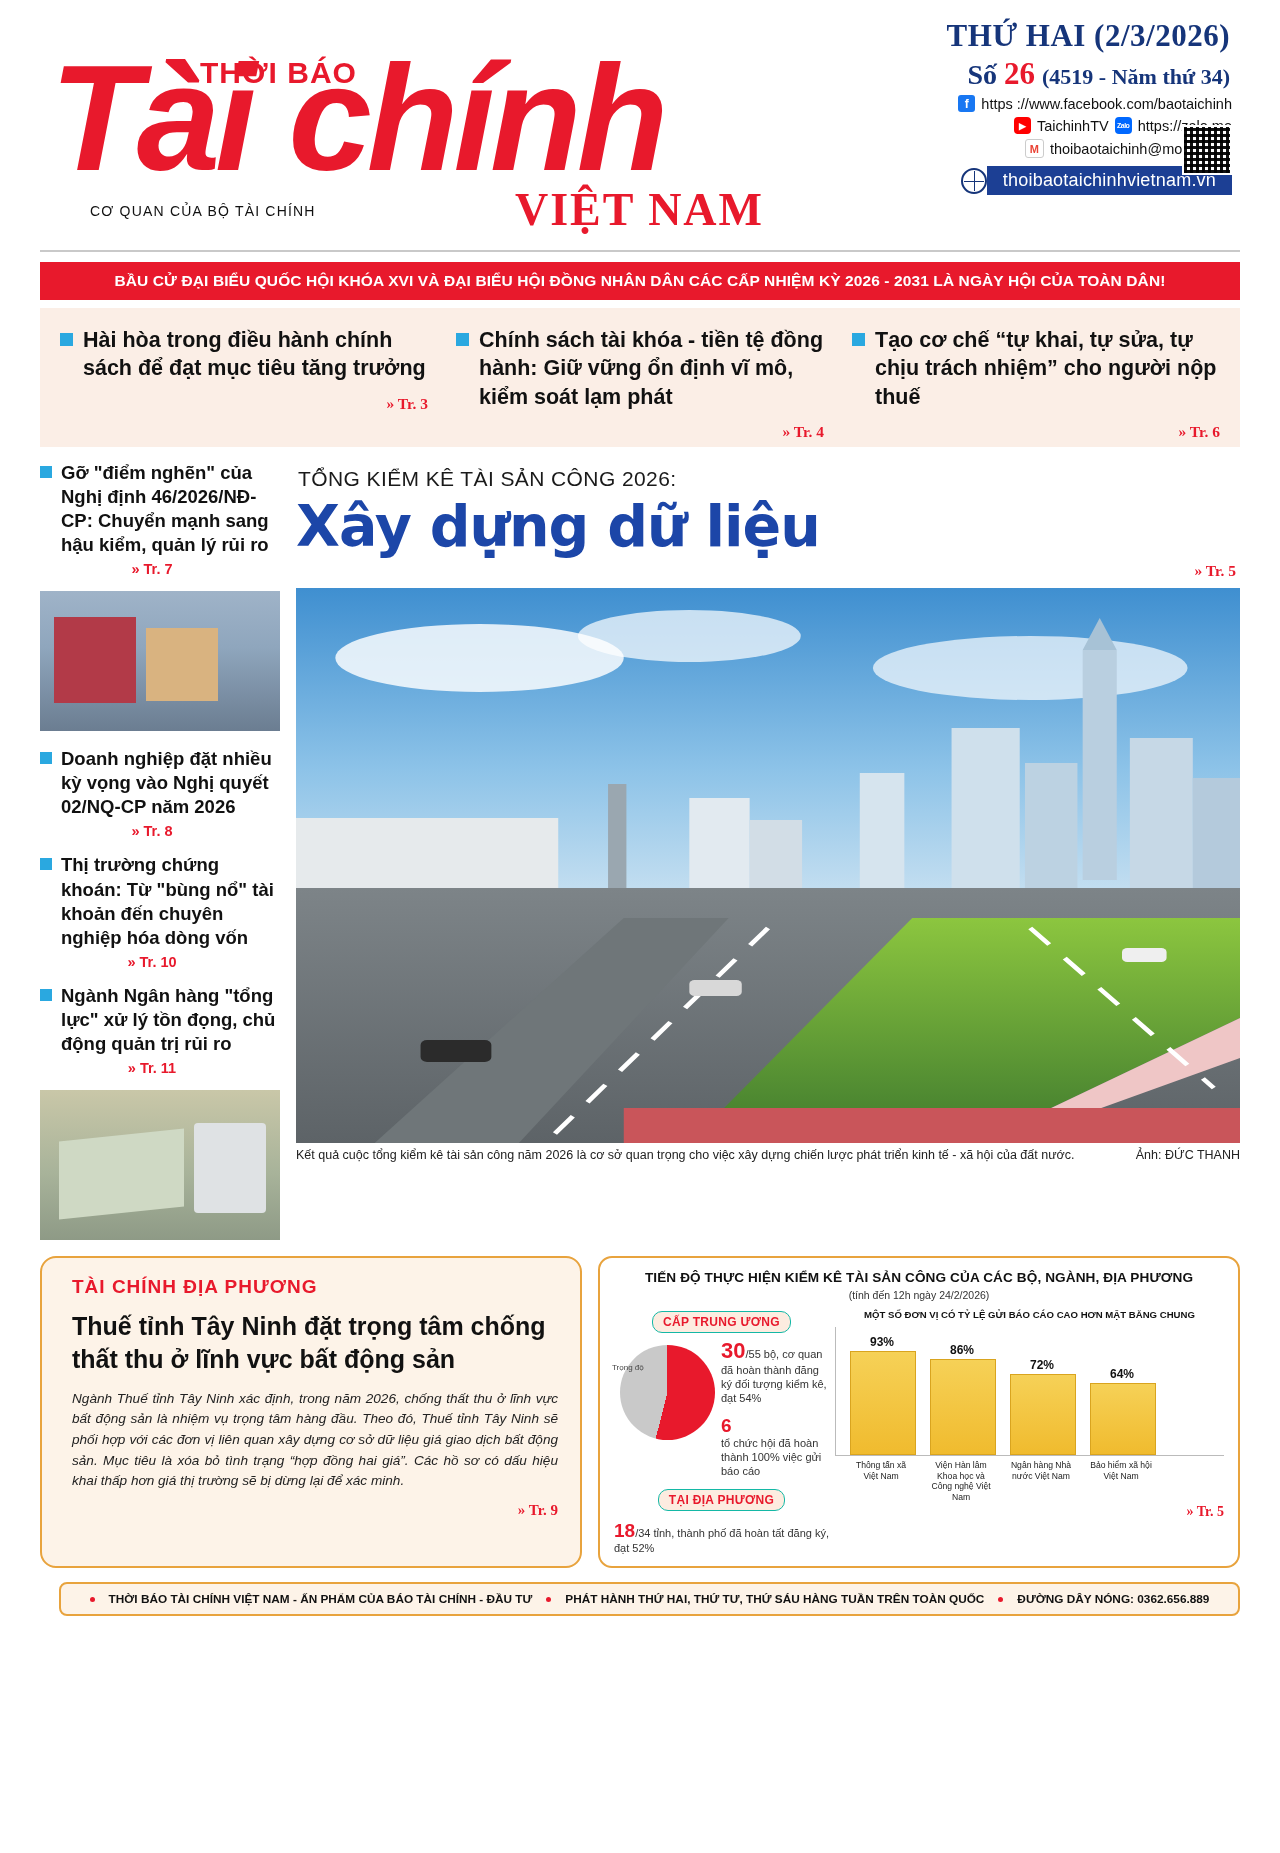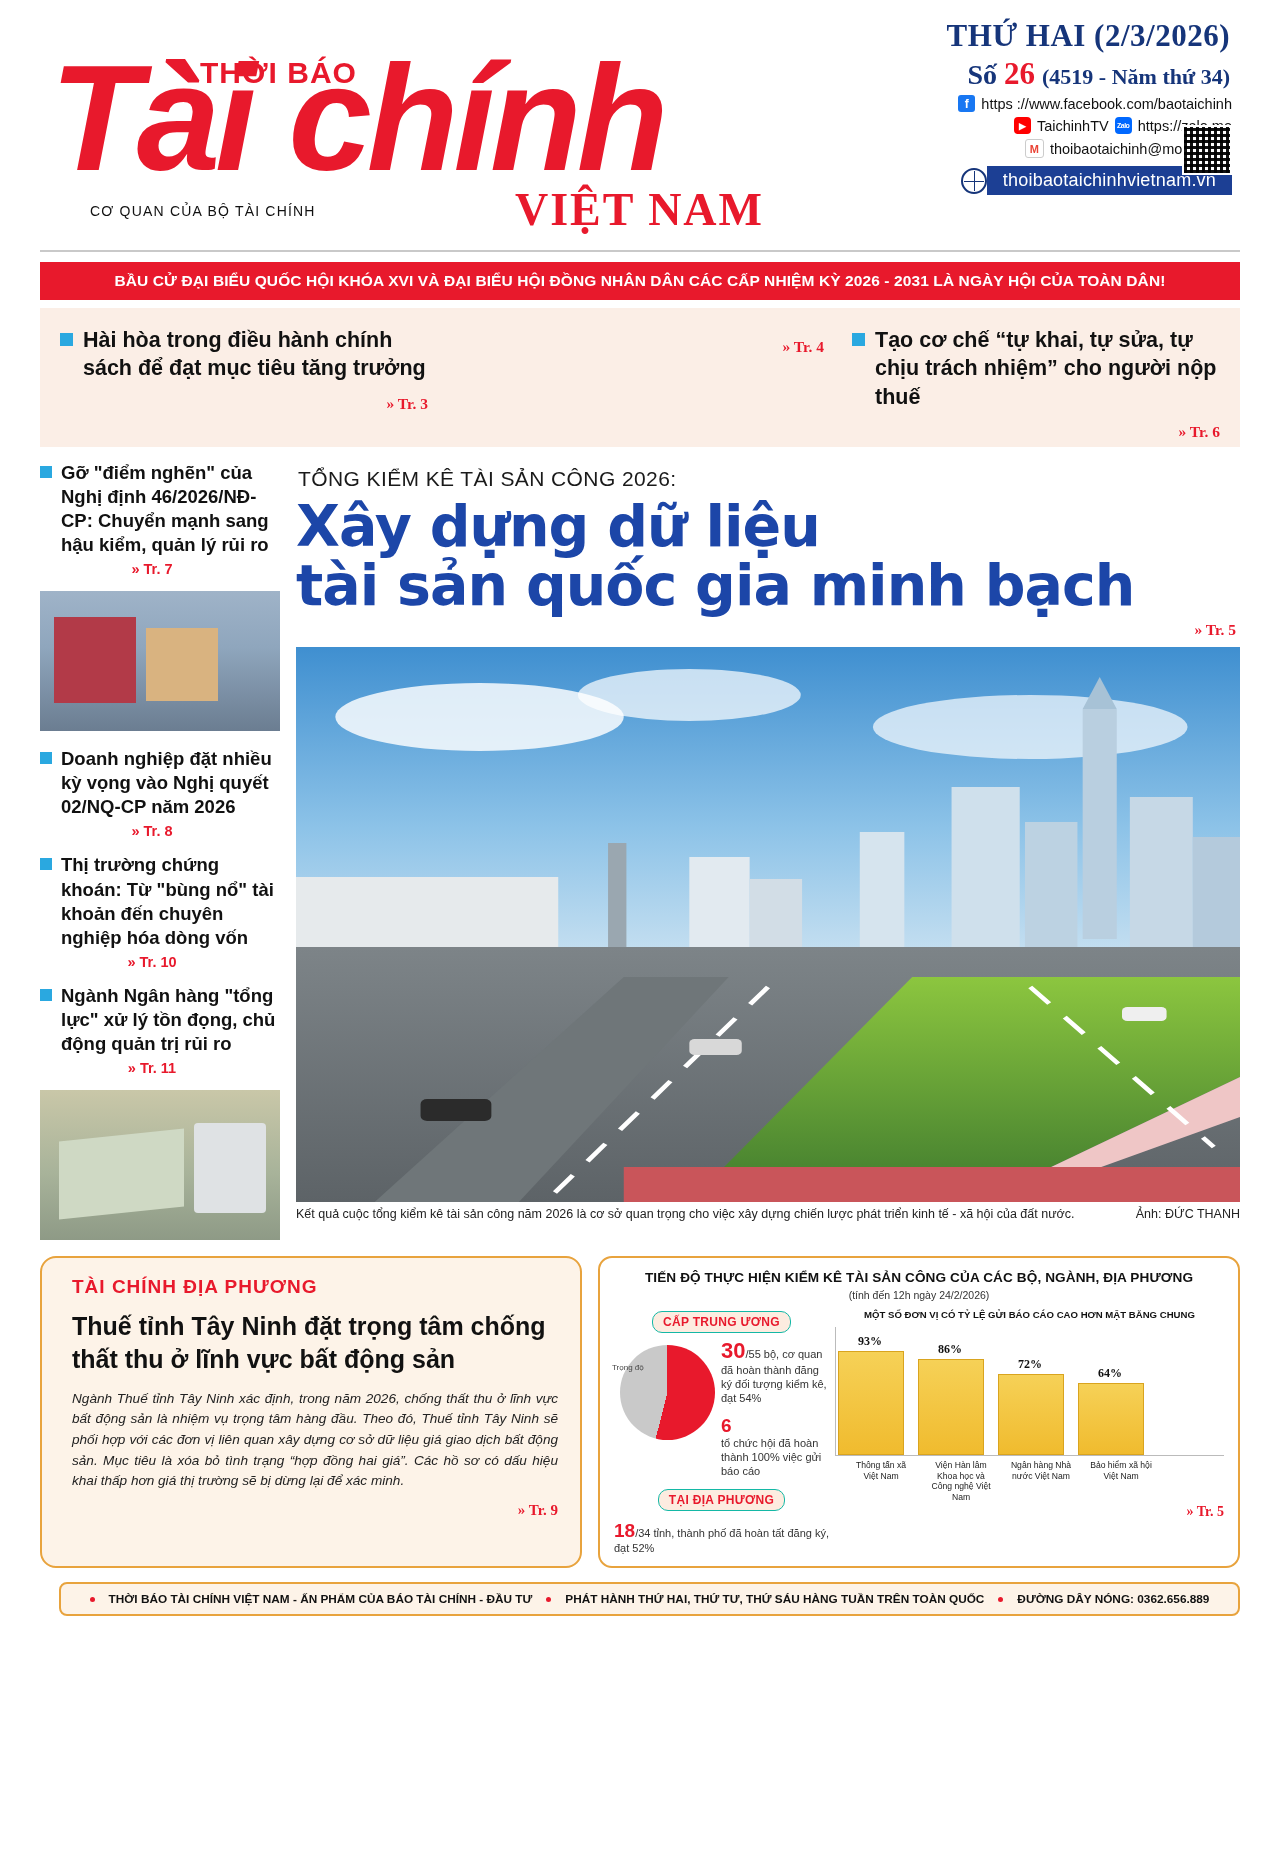--- a/index.html
+++ b/index.html
@@ -86,21 +86,21 @@
   .chart-sub{text-align:center;font-size:10.5px;color:#333;margin-top:4px;}
   .chart-body{display:flex;margin-top:8px;gap:6px;}
   .chart-left{width:215px;flex:none;position:relative;}
   .chart-right{flex:1;position:relative;}
   .pill{background:#fdece0;border:1px solid #14b8a6;border-radius:10px;color:#e8192c;font-size:12px;font-weight:bold;padding:3px 10px;display:inline-block;letter-spacing:0.3px;}
   .donut{width:95px;height:95px;border-radius:50%;margin:8px 0 0 6px;
     background:conic-gradient(#e8192c 0 54%, #c9c9c9 54% 100%);position:relative;}
   .stat{font-size:11px;color:#333;line-height:1.25;}
   .stat .big{font-size:22px;font-weight:bold;color:#e8192c;}
   .stat .big2{font-size:19px;font-weight:bold;color:#e8192c;}
-  .bars{display:flex;align-items:flex-end;gap:16px;height:128px;padding-left:2px;border-left:1px solid #bbb;border-bottom:1px solid #bbb;font-family:Liberation Serif, serif;}
+  .bars{display:flex;align-items:flex-end;gap:16px;height:128px;padding-left:14px;border-left:1px solid #bbb;border-bottom:1px solid #bbb;}
   .bar-wrap{width:64px;text-align:center;position:relative;}
   .bar{width:100%;background:linear-gradient(180deg,#f6d157,#f0bb2e);border:1px solid #d9a41f;}
   .bar-val{font-size:12px;font-weight:bold;color:#111;margin-bottom:2px;}
   .bar-lab{font-size:8.6px;line-height:1.22;color:#222;margin-top:4px;}
   .chart-hdr{text-align:center;font-size:9.6px;font-weight:bold;color:#111;line-height:1.3;margin-bottom:6px;}
   .axis-lab{position:absolute;left:-2px;top:26px;font-size:8px;color:#444;}
   .chart-pg{font-family:"Liberation Serif",serif;color:#e8192c;font-weight:bold;font-size:14px;text-align:right;margin-top:2px;}
 
   
   .footer{margin-top:14px;border:2px solid #e8a33d;border-radius:8px;background:#fdf3e8;display:flex;align-items:center;justify-content:center;gap:14px;padding:8px 10px;font-size:11.8px;font-weight:bold;color:#111;margin-left:19px;}
@@ -165,20 +165,24 @@
 
   <div class="teasers">
     <div class="teaser">
       <div class="teaser-txt">
           <span class="sq"></span>
         <span class="t-head">Hài hòa trong điều hành chính sách để đạt mục tiêu tăng trưởng</span>
         </div>
       <div class="pg">» Tr. 3</div>
     </div>
     <div class="teaser">
+      <div class="teaser-txt">
+          <span class="sq"></span>
+        <span class="t-head">Chính sách tài khóa - tiền tệ đồng hành: Giữ vững ổn định vĩ mô, kiểm soát lạm phát</span>
+        </div>
       <div class="pg">» Tr. 4</div>
     </div>
     <div class="teaser">
       <div class="teaser-txt">
           <span class="sq"></span>
         <span class="t-head">Tạo cơ chế “tự khai, tự sửa, tự chịu trách nhiệm” cho người nộp thuế</span>
         </div>
       <div class="pg">» Tr. 6</div>
     </div>
   </div>
@@ -213,21 +217,20 @@
       </div>
       <div class="side-pg">» Tr. 11</div>
 
       <div class="photo ph-money img-money"></div>
     </div>
 
     <div class="col-right">
       <div class="eyebrow">TỔNG KIỂM KÊ TÀI SẢN CÔNG 2026:</div>
       <div class="bighead">
         <span>Xây dựng dữ liệu</span>
-        <span class="l2">tài sản quốc gia minh bạch</span>
       </div>
       <div class="big-pg">» Tr. 5</div>
 
       <div class="hero">
         <svg width="100%" height="100%" viewBox="0 0 720 555" preserveAspectRatio="none">
           <defs>
             <linearGradient id="sky" x1="0" y1="0" x2="0" y2="1">
               <stop offset="0%" stop-color="#3f8fd0"></stop>
                 <stop offset="55%" stop-color="#8dc3e8"></stop>
                 <stop offset="100%" stop-color="#cfe4f2"></stop>

